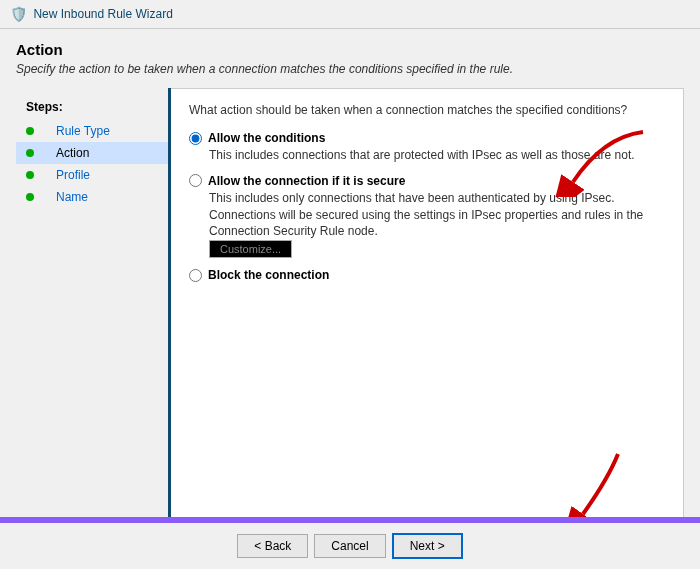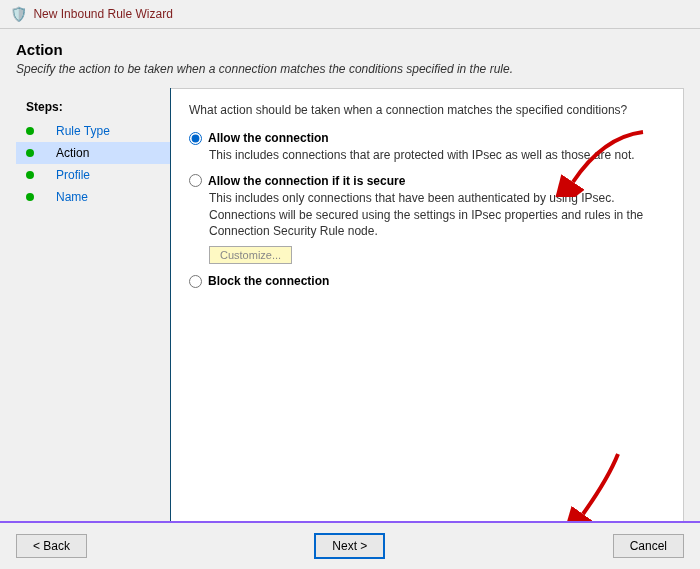--- a/index.html
+++ b/index.html
@@ -14,21 +14,21 @@
     .title-bar {
       background: #f0f0f0;
       border-bottom: 1px solid #ccc;
       padding: 6px 10px;
       display: flex;
       align-items: center;
       gap: 6px;
     }
     .title-bar-text {
       font-size: 12px;
-      color: #7f1d1d;
+      color: #0c4a6e;
     }
     .main-content {
       padding: 12px 16px 8px 16px;
     }
     .page-title {
       font-size: 15px;
       font-weight: bold;
       margin-bottom: 4px;
     }
     .page-subtitle {
@@ -39,21 +39,21 @@
     }
     .body-area {
       display: flex;
       gap: 0;
       height: 460px;
     }
     .sidebar {
       width: 155px;
       background: #f0f0f0;
       padding: 8px 0;
-      border-right: 1px solid #0c4a6e;
+      border-right: 3px solid #0c4a6e;
       flex-shrink: 0;
     }
     .sidebar-label {
       font-weight: bold;
       font-size: 12px;
       padding: 4px 10px 6px 10px;
       color: #000;
     }
     .sidebar-item {
       display: flex;
@@ -107,38 +107,37 @@
     }
     .radio-desc {
       margin-left: 20px;
       font-size: 12px;
       color: #333;
       margin-top: 2px;
       line-height: 1.4;
     }
     .customize-btn {
       margin-left: 20px;
-      margin-top: 6px;
       padding: 2px 10px;
       font-size: 11px;
-      background: #fef9c3;
+      background: #000000;
       border: 1px solid #aaa;
       color: #888;
       cursor: not-allowed;
     }
     .footer {
       position: absolute;
       bottom: 0;
       left: 0;
       right: 0;
       padding: 10px 16px;
       background: #f0f0f0;
-      border-top: 2px solid #8b5cf6;
-      display: flex;
-      justify-content: space-between;
+      border-top: 6px solid #8b5cf6;
+      display: flex;
+      justify-content: center;
       gap: 6px;
       align-items: center;
     }
     .footer-btn {
       padding: 4px 16px;
       font-size: 12px;
       background: #e8e8e8;
       border: 1px solid #aaa;
       cursor: pointer;
       min-width: 65px;
@@ -181,21 +180,21 @@
         <span>Name</span>
       </div>
     </div>
 
     <div class="content-panel">
       <div class="question-text">What action should be taken when a connection matches the specified conditions?</div>
 
       <div class="radio-option">
         <label class="radio-label">
           <input type="radio" name="action" checked="" style="">
-          <span>Allow the connection</span>
+          <span>Allow the conditions</span>
         </label>
         <div class="radio-desc">This includes connections that are protected with IPsec as well as those are not.</div>
       </div>
 
       <div class="radio-option">
         <label class="radio-label">
           <input type="radio" name="action" style="">
           <span>Allow the connection if it is secure</span>
         </label>
         <div class="radio-desc">This includes only connections that have been authenticated by using IPsec. Connections will be secured using the settings in IPsec properties and rules in the Connection Security Rule node.</div>
@@ -225,15 +224,15 @@
           </marker>
         </defs>
         <path d="M 80 5 Q 70 30 45 65" stroke="#cc0000" stroke-width="4" fill="none" marker-end="url(#arrowhead2)"></path>
       </svg>
     </div>
   </div>
 </div>
 
 <div class="footer">
   <button class="footer-btn">&lt; Back</button>
+  <button class="footer-btn">Cancel</button>
   <button class="footer-btn primary">Next &gt;</button>
-  <button class="footer-btn">Cancel</button>
 </div>
 
 </body></html>

